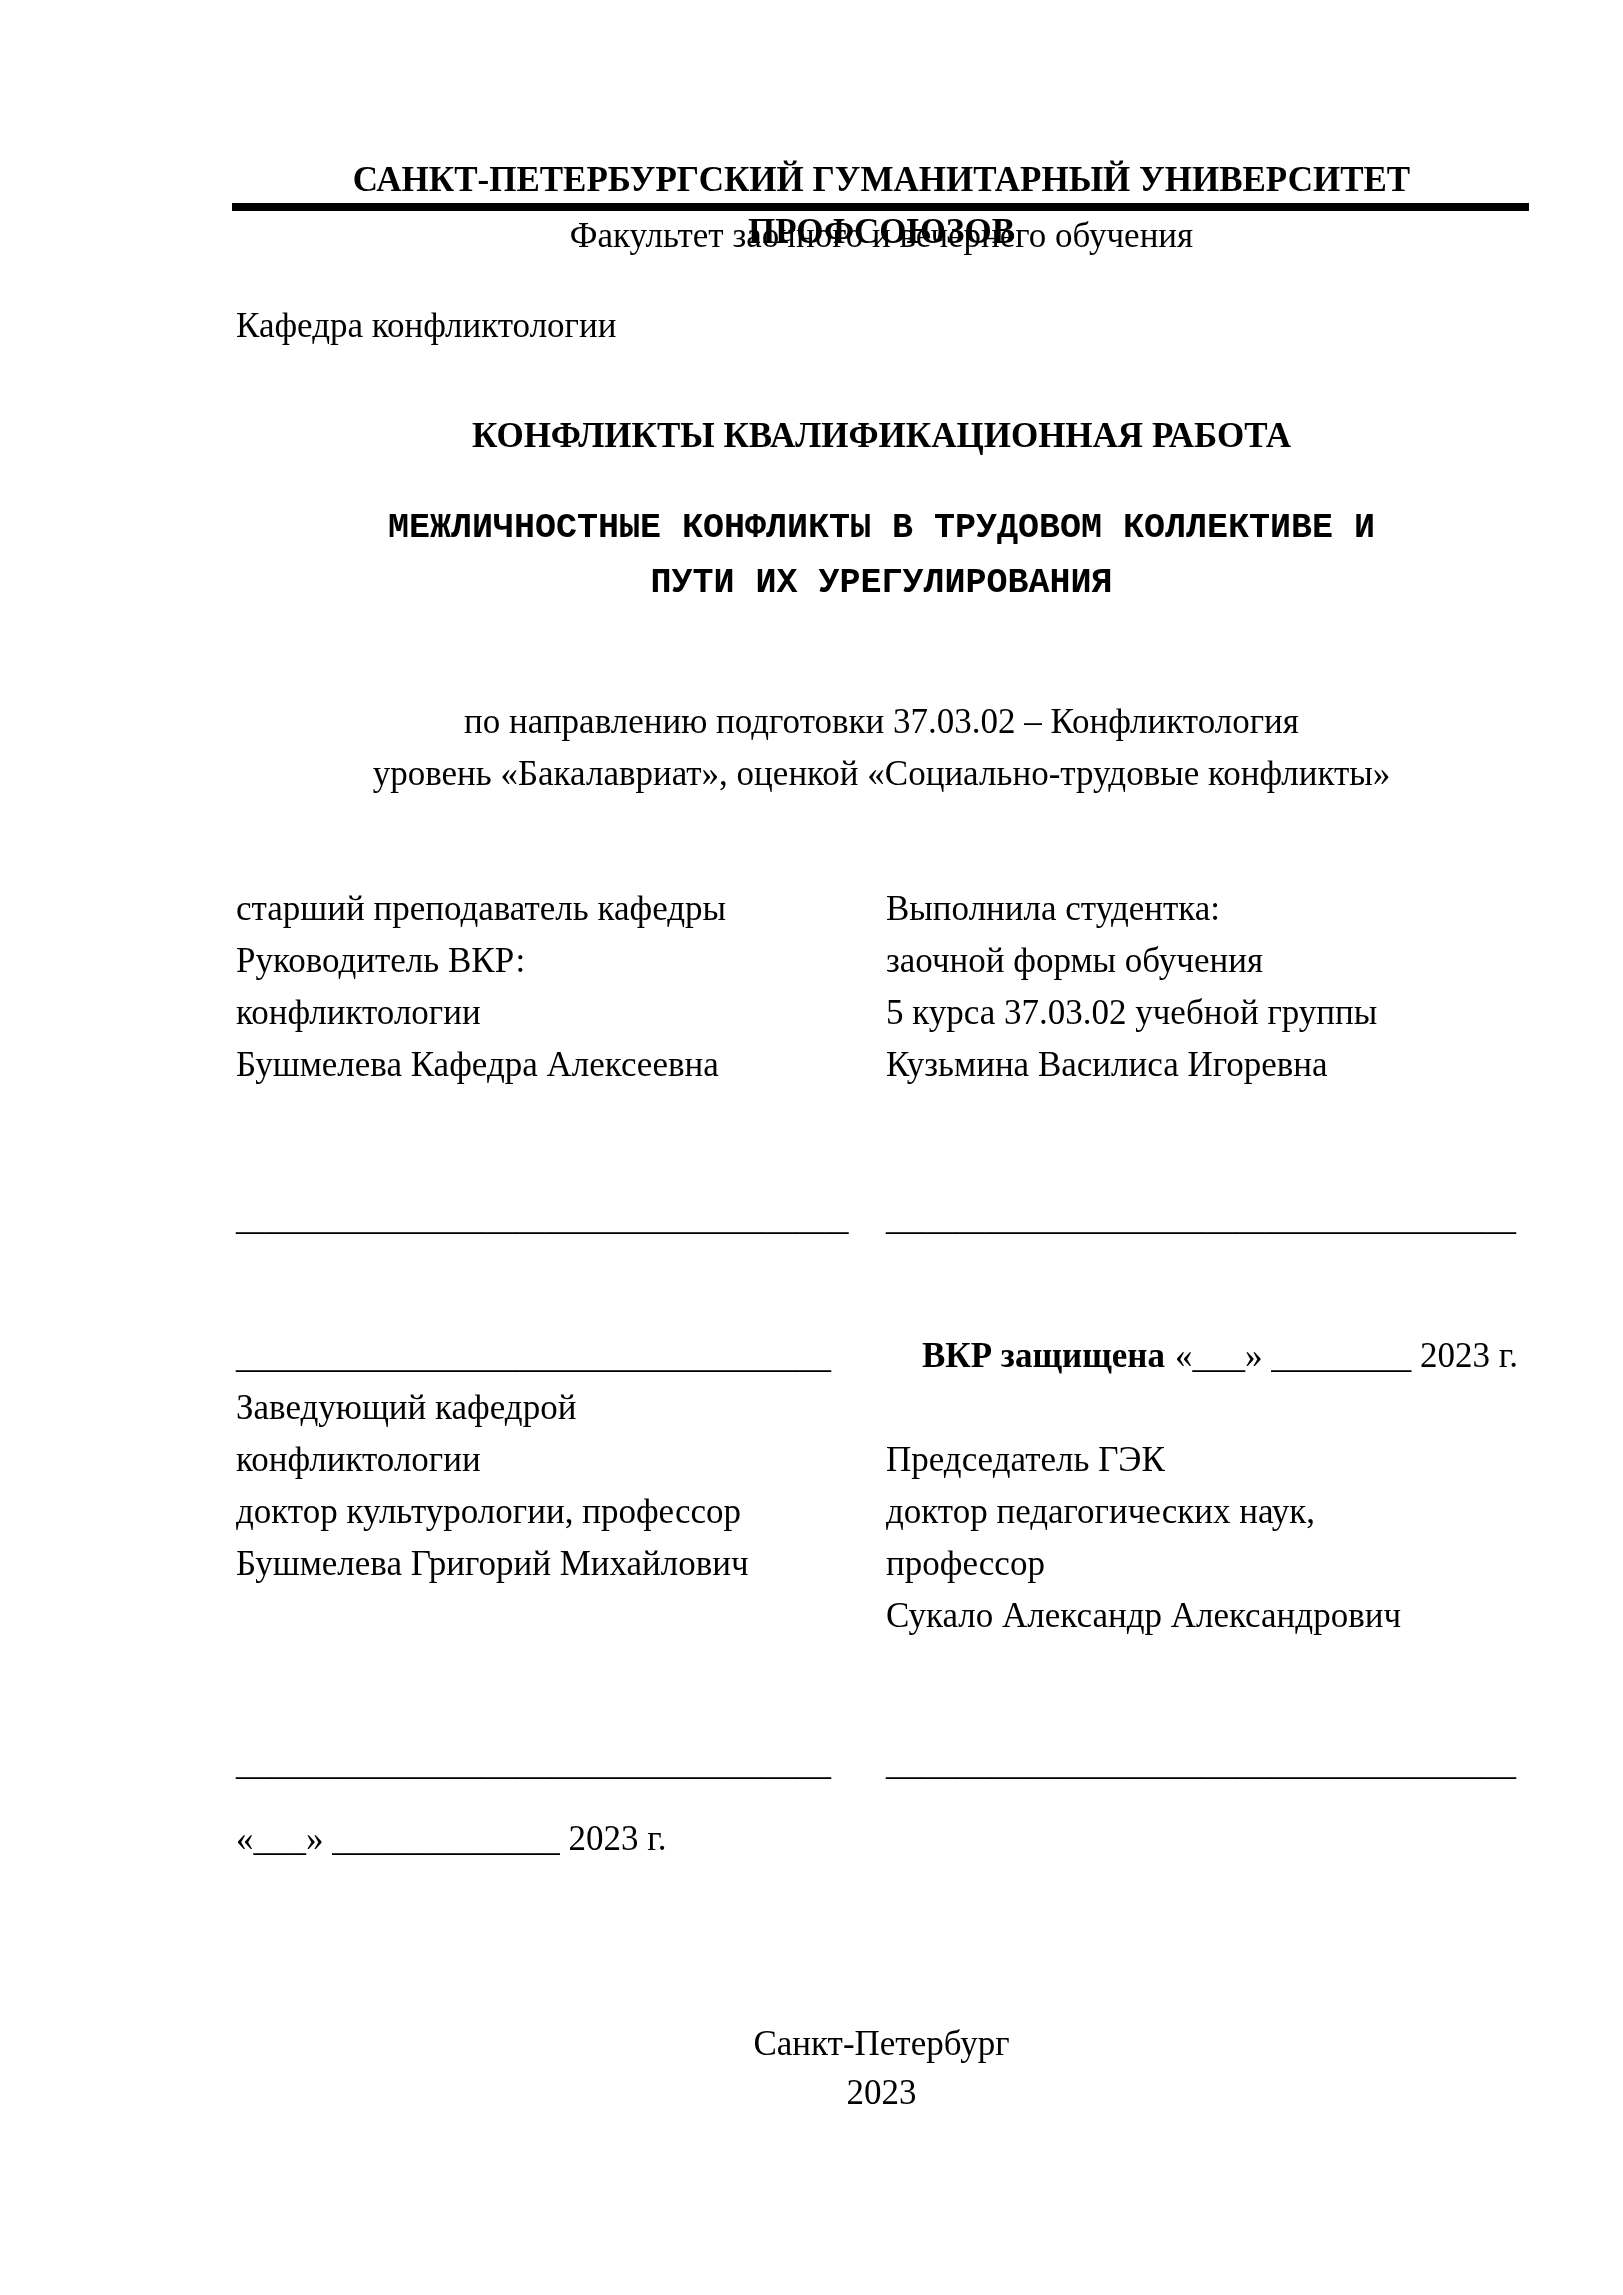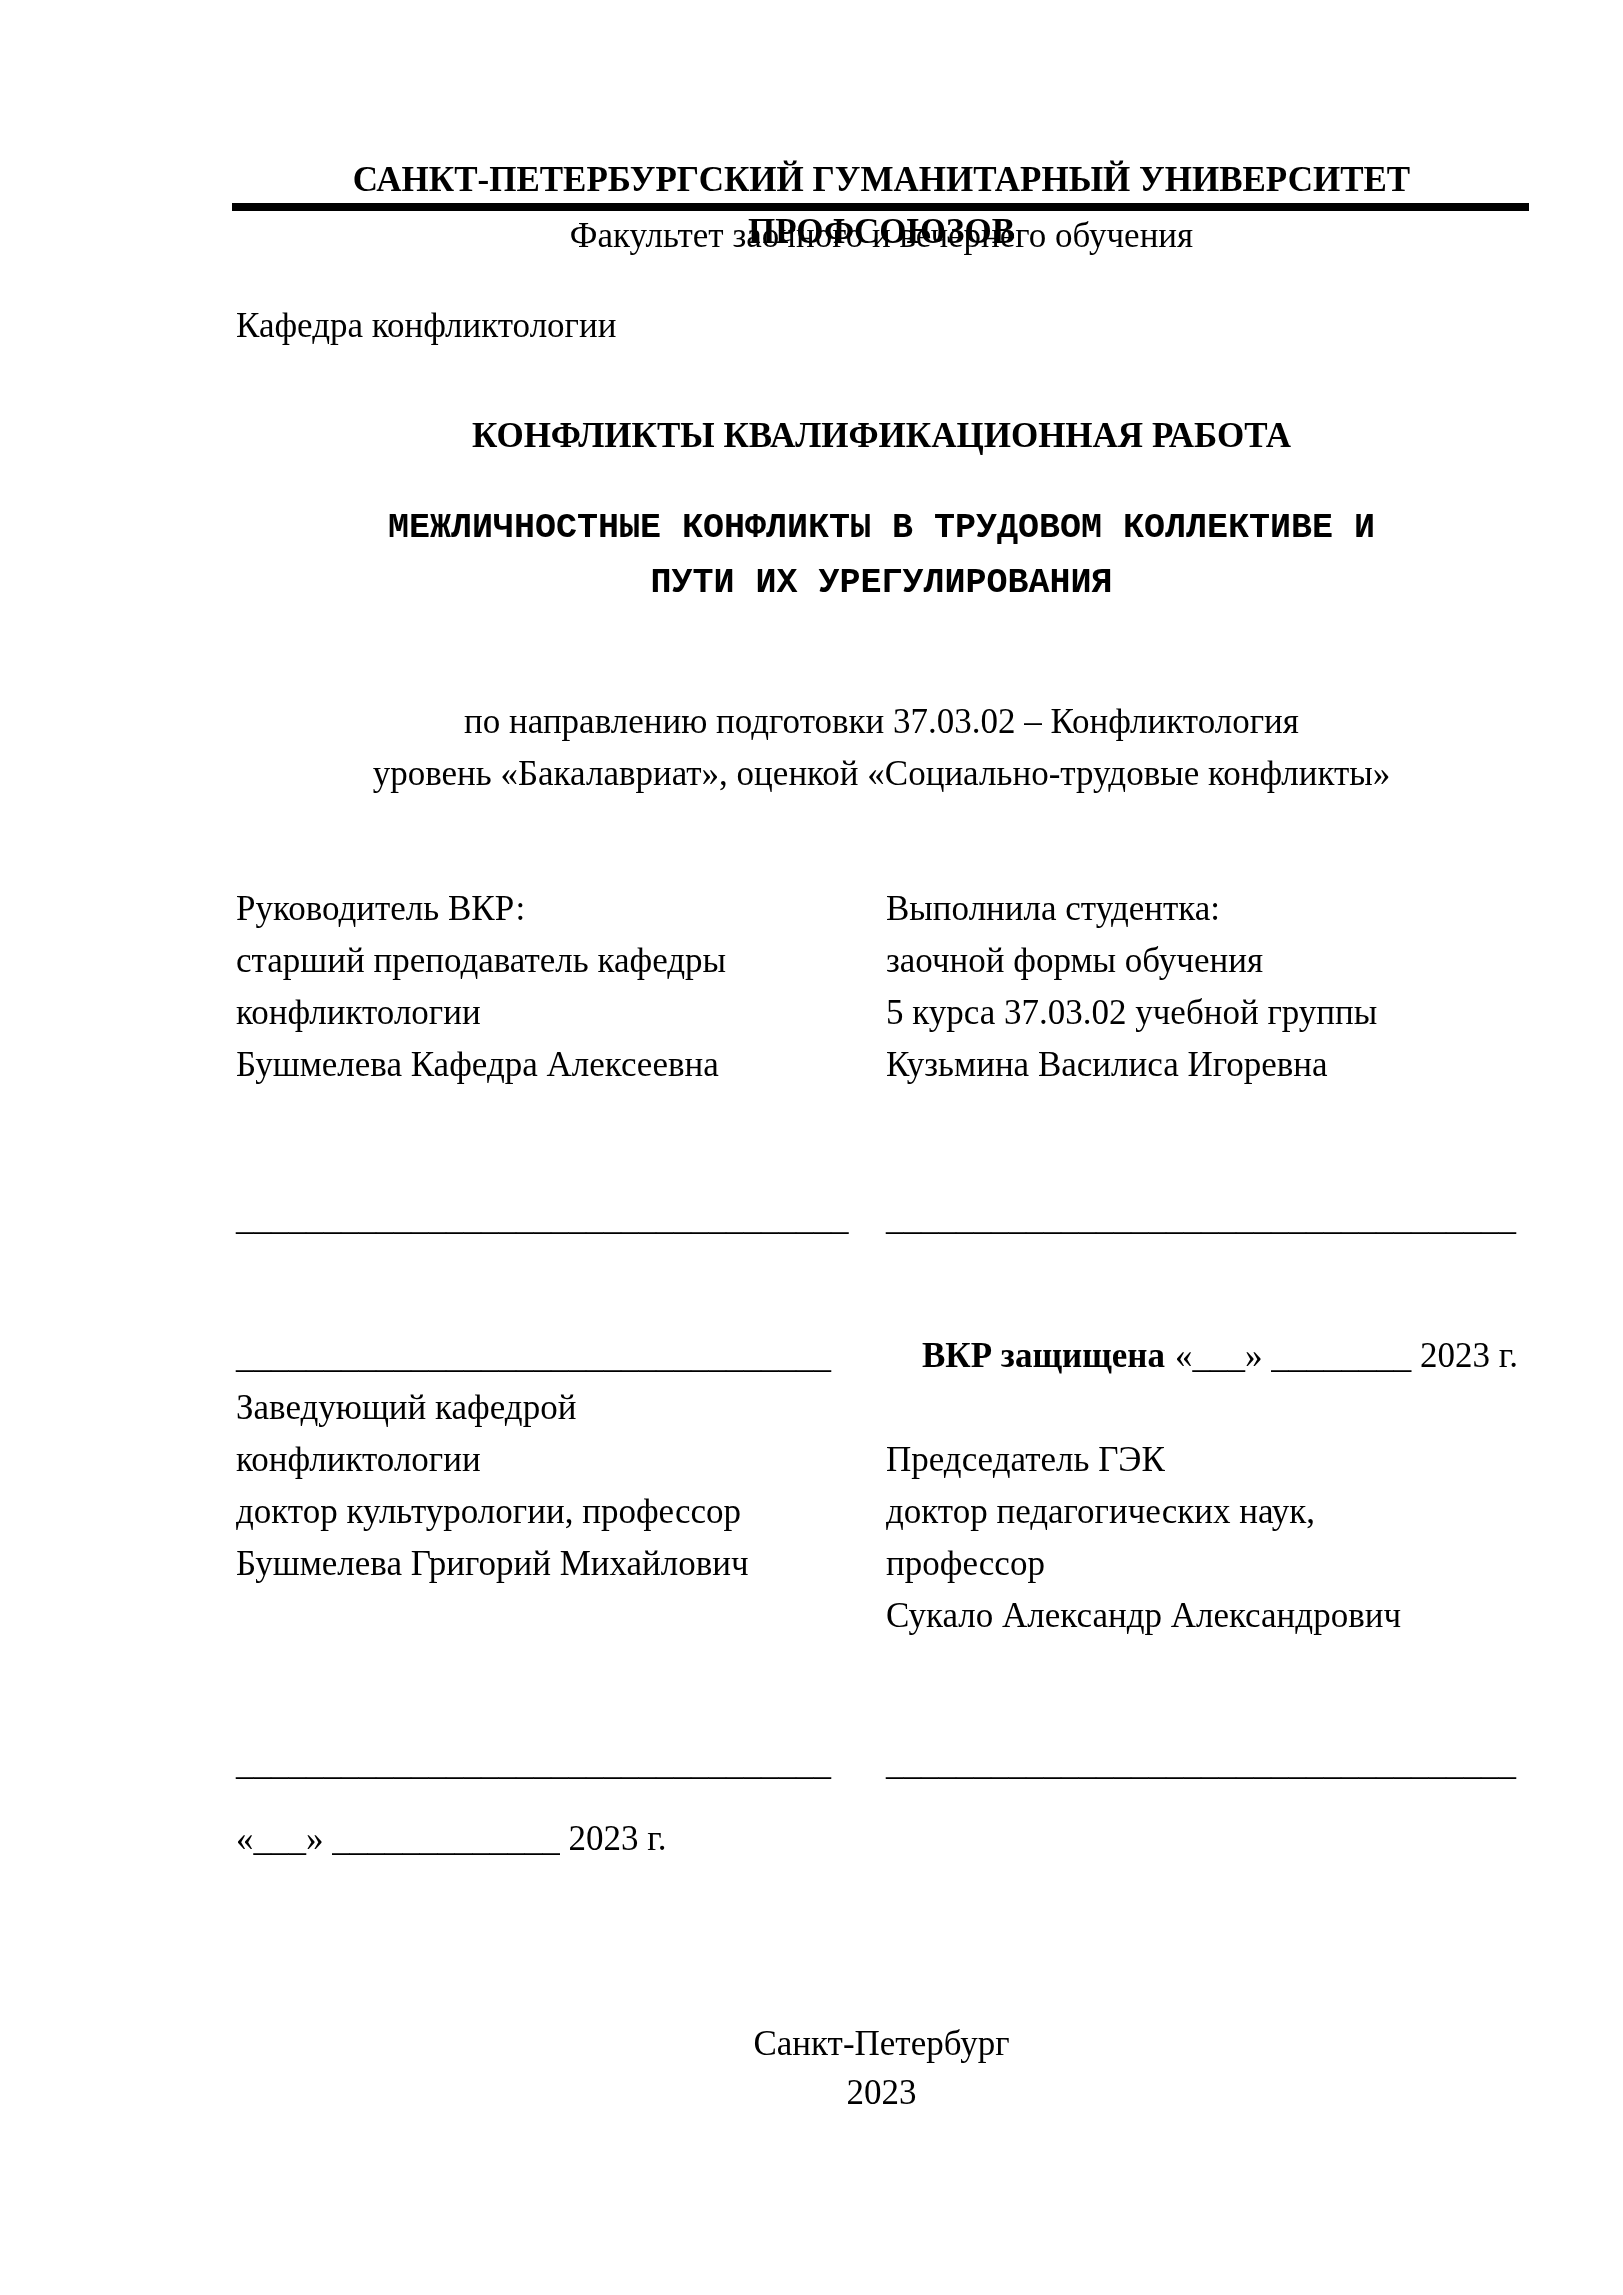--- a/index.html
+++ b/index.html
@@ -54,22 +54,22 @@
     <div>ПУТИ ИХ УРЕГУЛИРОВАНИЯ</div>
   </div>
 
   <div class="abs center" style="top:696px">
     <div>по направлению подготовки 37.03.02 – Конфликтология</div>
     <div>уровень «Бакалавриат», оценкой «Социально-трудовые конфликты»</div>
   </div>
 
   <div class="abs twocol" style="top:883px">
     <div class="c1">
+      <div class="row">старший преподаватель кафедры</div>
       <div class="row">Руководитель ВКР:</div>
-      <div class="row">старший преподаватель кафедры</div>
       <div class="row">конфликтологии</div>
       <div class="row">Бушмелева Кафедра Алексеевна</div>
     </div>
     <div class="c2">
       <div class="row">Выполнила студентка:</div>
       <div class="row">заочной формы обучения</div>
       <div class="row">5 курса 37.03.02 учебной группы</div>
       <div class="row">Кузьмина Василиса Игоревна</div>
     </div>
   </div>

